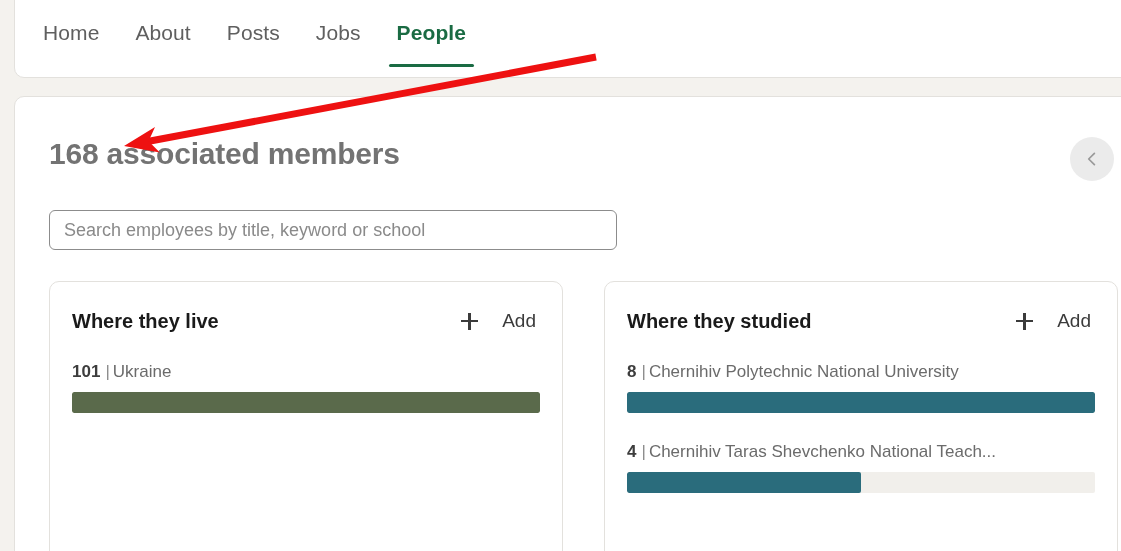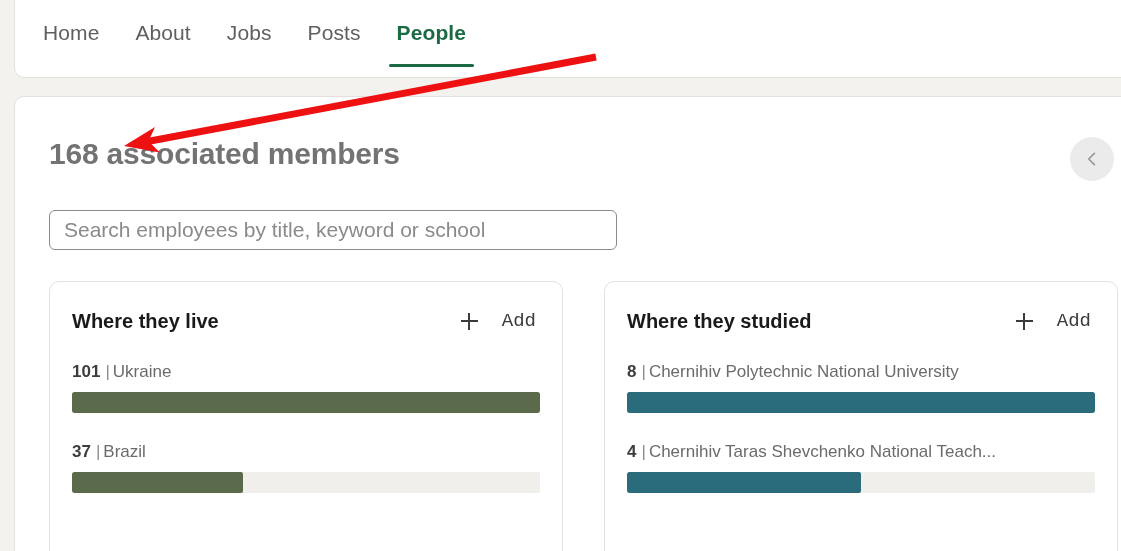--- a/index.html
+++ b/index.html
@@ -116,21 +116,21 @@
     position: absolute;
     left: 34px;
     top: 113px;
     width: 568px;
     height: 40px;
     box-sizing: border-box;
     border: 1px solid #8c8c8c;
     border-radius: 6px;
     background: #ffffff;
     font-family: "Liberation Sans", sans-serif;
-    font-size: 21px;
+    font-size: 18px;
     color: #333333;
     padding: 8px 14px;
     outline: none;
   }
   .search-field::placeholder { color: #8a8a8a; }
 
   
   .cards-row {
     position: absolute;
     left: 34px;
@@ -160,21 +160,21 @@
     color: #1a1a1a;
   }
   .add-btn {
     display: flex;
     align-items: center;
     gap: 24px;
     background: none;
     border: none;
     padding: 2px 4px;
     cursor: pointer;
-    font-family: Liberation Mono, monospace;
+    font-family: Liberation Sans, sans-serif;
     font-size: 19px;
     color: #3b3b3b;
   }
   .plus-icon {
     display: inline-block;
     position: relative;
     width: 17px;
     height: 17px;
   }
   .plus-icon::before, .plus-icon::after {
@@ -225,22 +225,22 @@
 </style>
 </head>
 <body style="background: rgb(244, 242, 238);">
 
 <div class="page">
 
   <div class="nav-card">
     <div class="nav-tabs">
       <div class="nav-tab">Home</div>
       <div class="nav-tab">About</div>
+      <div class="nav-tab">Posts</div>
       <div class="nav-tab">Jobs</div>
-      <div class="nav-tab">Posts</div>
       <div class="nav-tab active">People</div>
     </div>
   </div>
 
   <div class="main-card">
 
     <div class="page-title">168 associated members</div>
 
     <button class="collapse-btn">
       <span>
@@ -265,28 +265,20 @@
 
         <div class="stat-row">
           <div class="stat-label">
             <span class="count">101</span><span class="sep">|</span><span>Ukraine</span>
           </div>
           <div class="bar-track">
             <div class="bar-fill" style="width: 100%; background: rgb(90, 106, 75);"></div>
           </div>
         </div>
 
-        <div class="stat-row">
-          <div class="stat-label">
-            <span class="count">37</span><span class="sep">|</span><span>Brazil</span>
-          </div>
-          <div class="bar-track">
-            <div class="bar-fill" style="width: 36.6%; background: rgb(90, 106, 75);"></div>
-          </div>
-        </div>
       </div>
 
       <div class="stat-card">
         <div class="stat-card-head">
           <div class="stat-card-title">Where they studied</div>
           <button class="add-btn">
             <span class="plus-icon"></span>
             <span>Add</span>
           </button>
         </div>

